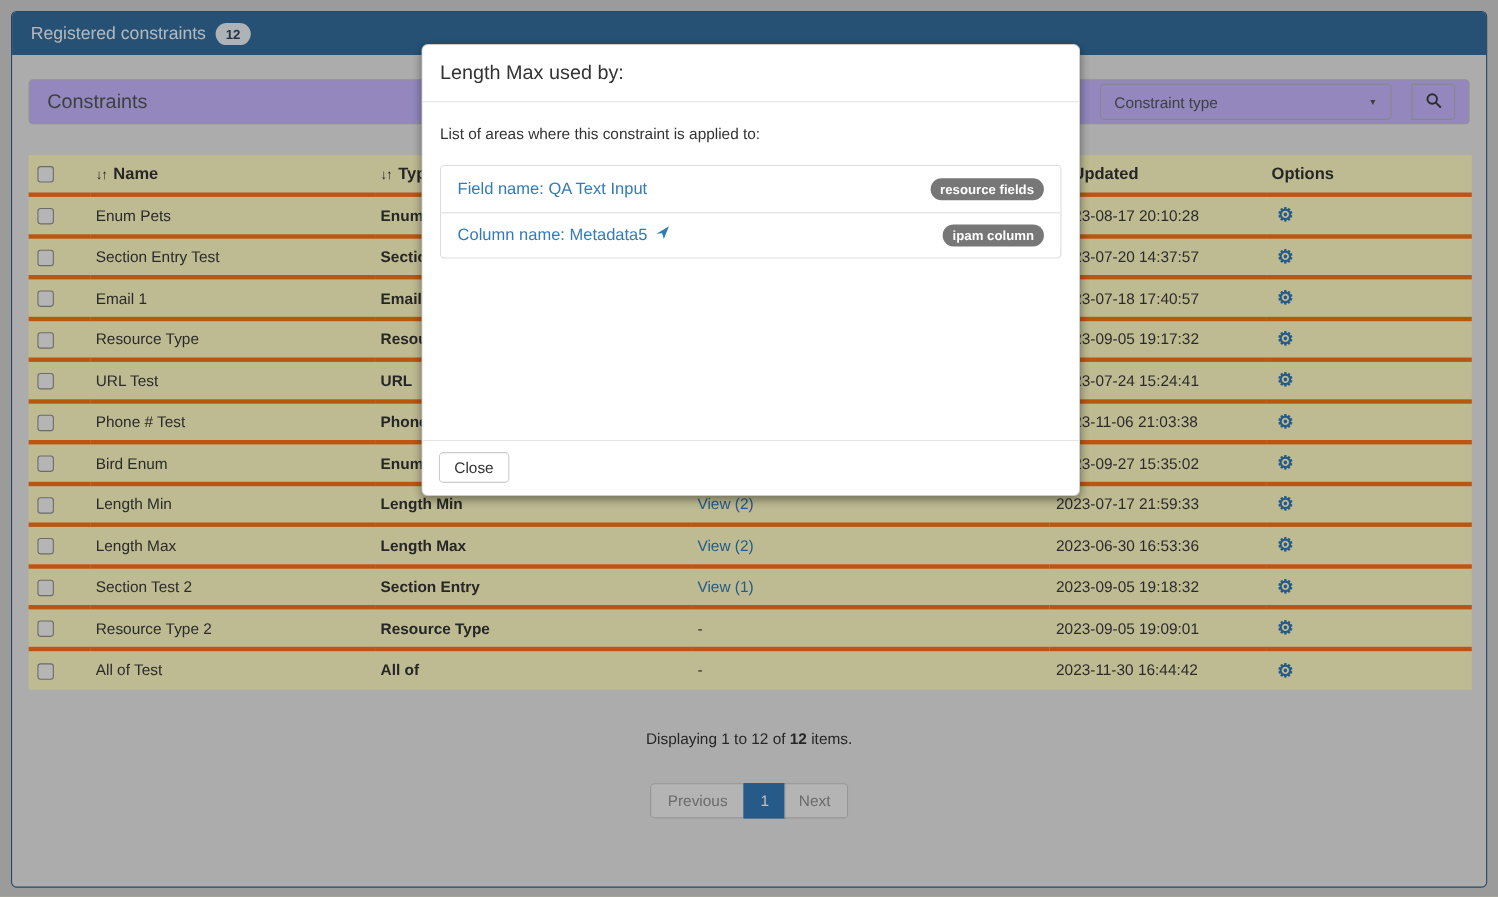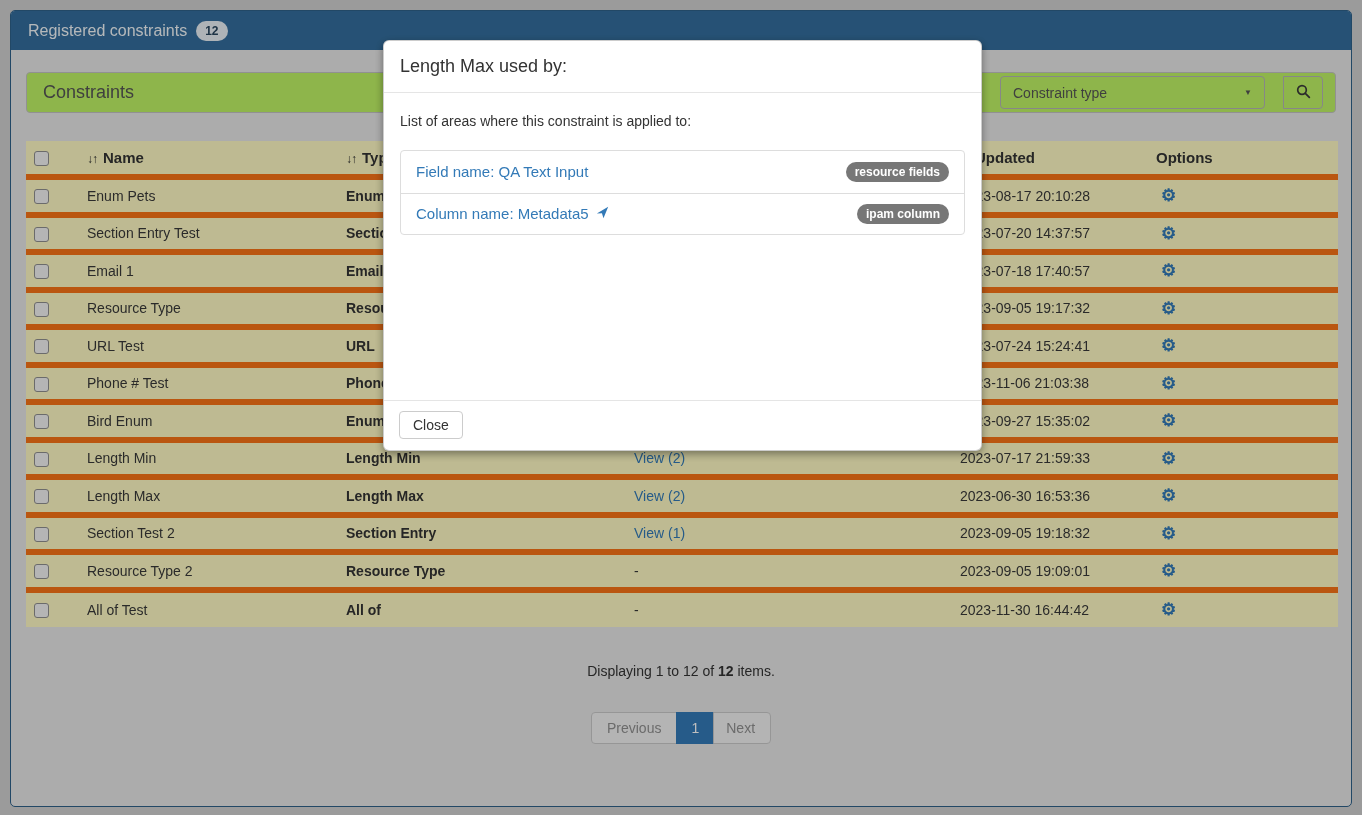--- a/index.html
+++ b/index.html
@@ -10,21 +10,21 @@
   .panel { position:absolute; left:10px; top:10px; width:1342px; height:797px;
     background:#e6e6e6; border:1px solid #2e6089; border-radius:5px; }
   .panel-heading { height:39px; background:#336d9c; border-radius:4px 4px 0 0;
     display:flex; align-items:center; padding:0 17px; }
   .panel-title { color:#f2f6f9; font-size:16px; }
   .count-badge { margin-left:9px; background:#e9eff4; color:#29465e;
     font-size:12px; font-weight:bold; padding:3px 9px; border-radius:11px; }
   .panel-body { padding:22px 15px 0 15px; position:relative; }
 
   
-  .toolbar { height:41px; background:#bef264; border:1px solid #c2c2c2;
+  .toolbar { height:41px; background:#c4b5fd; border:1px solid #c2c2c2;
     border-radius:4px; display:flex; align-items:center; padding:0 12px 0 16px; }
   .toolbar-title { font-size:18px; color:#555; }
   .toolbar-spacer { flex:1; }
   .type-select { width:265px; height:33px; border:1px solid #b5b5b5; border-radius:4px;
     display:flex; align-items:center; justify-content:space-between;
     padding:0 12px; font-size:14px; color:#555; margin-right:19px; cursor:default; }
   .caret { font-size:8px; color:#555; }
   .search-group { display:flex; height:33px; }
   .search-input { width:140px; height:33px; border:1px solid #b5b5b5;
     border-radius:4px 0 0 4px; background:transparent; padding:0 11px;
@@ -35,21 +35,21 @@
     align-items:center; justify-content:center; cursor:pointer; }
 
   
   table { width:1312px; border-collapse:collapse; margin-top:28px;
     table-layout:fixed; background:#fef9c3; }
   th { height:36px; text-align:left; font-size:15px; font-weight:bold; color:#333;
     vertical-align:middle; padding:0 0 0 5px; }
   thead tr { border-bottom:2px solid #fbfbfb; }
   td { height:37.5px; vertical-align:middle; font-size:14px; color:#393939;
     padding:0 0 0 5px; overflow:hidden; white-space:nowrap; }
-  tbody tr { border-top:6px solid #f97316; }
+  tbody tr { border-top:4px solid #f97316; }
   .col-check { width:56px; } .col-name { width:259px; } .col-type { width:288px; }
   .col-used { width:325px; } .col-upd { width:197px; } .col-opt { width:187px; }
   td.check-cell, th.check-cell { padding-left:8px; }
   td.upd-cell { padding-left:6px; }
   td.opt-cell { padding-left:10px; }
   .cb { width:15px; height:15px; border:1px solid #8f8f8f; border-radius:3px;
     background:#f2f2f2; display:inline-block; vertical-align:middle; cursor:pointer; }
   .sort-ic { font-size:12px; font-weight:bold; color:#2f2f2f; letter-spacing:-1px;
     margin-right:6px; }
   .type-val { font-weight:bold; color:#333; }

